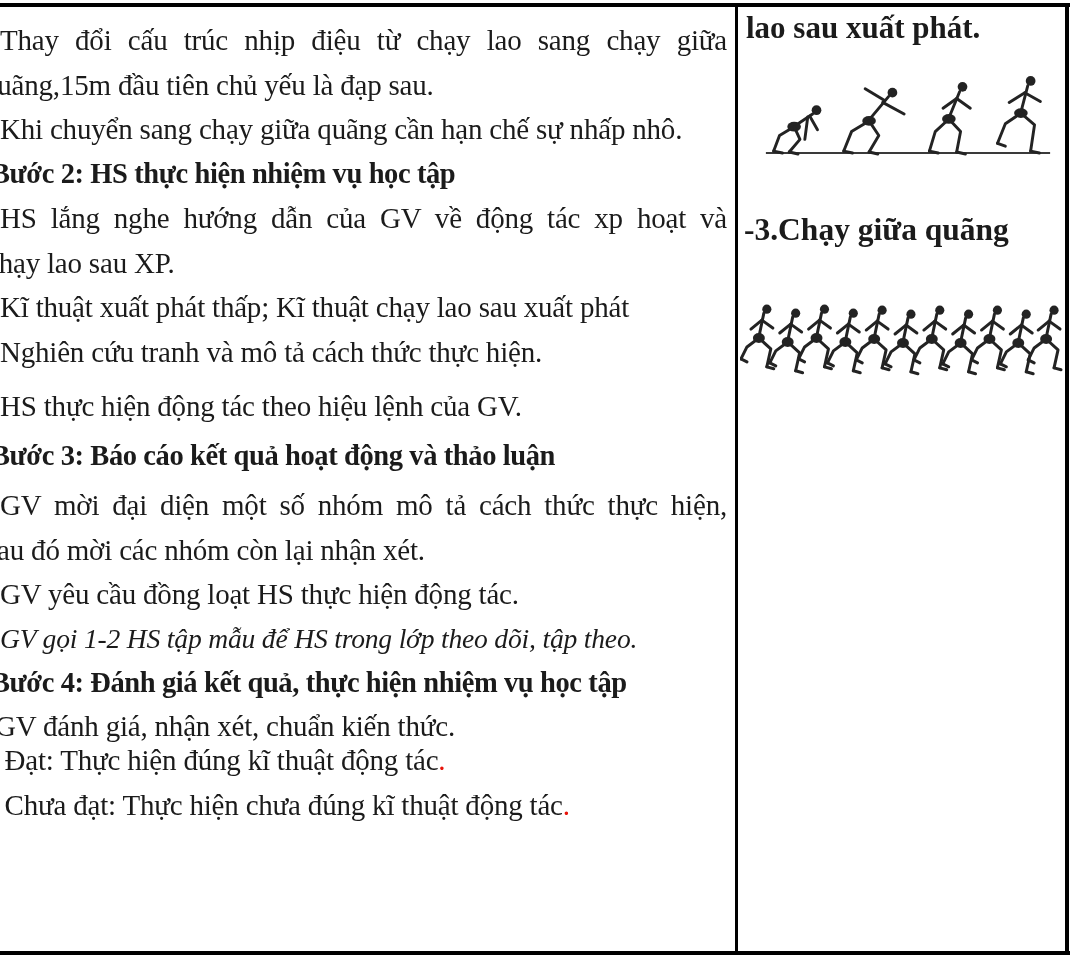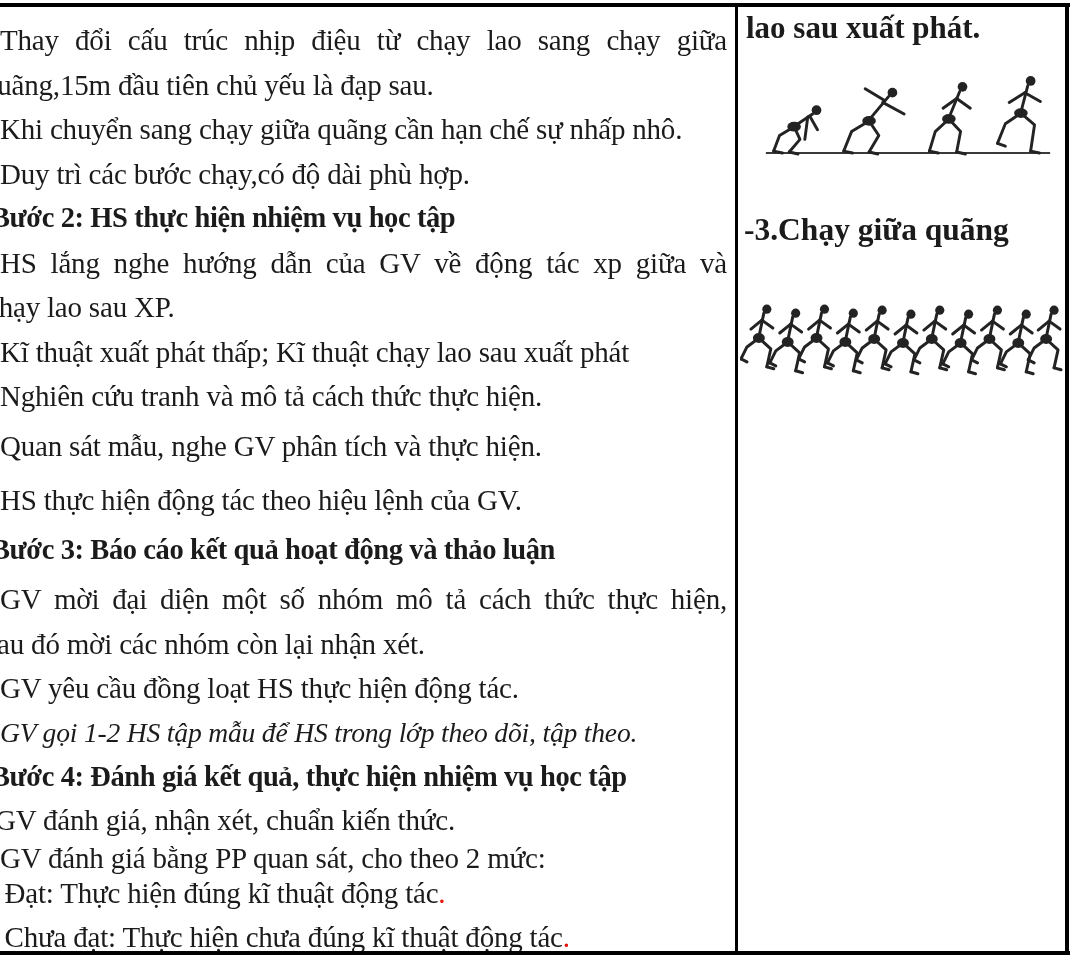--- a/index.html
+++ b/index.html
@@ -41,36 +41,33 @@
 
   <div class="rule rule-top"></div>
   <div class="rule rule-bottom"></div>
   <div class="rule rule-right"></div>
   <div class="rule rule-divider"></div>
 
   <div class="cell-left">
     <div class="line just">Thay đổi cấu trúc nhịp điệu từ chạy lao sang chạy giữa</div>
     <div class="line" style="margin-left:-17px">quãng,15m đầu tiên chủ yếu là đạp sau.</div>
     <div class="line">Khi chuyển sang chạy giữa quãng cần hạn chế sự nhấp nhô.</div>
-    <div class="line">Duy trì các bước chạy,có độ dài phù hợp.</div>
     <div class="line bold" style="margin-left:-9px">Bước 2: HS thực hiện nhiệm vụ học tập</div>
-    <div class="line just">HS lắng nghe hướng dẫn của GV về động tác xp giữa và</div>
+    <div class="line just">HS lắng nghe hướng dẫn của GV về động tác xp hoạt và</div>
     <div class="line" style="margin-left:-14px">chạy lao sau XP.</div>
     <div class="line">Kĩ thuật xuất phát thấp; Kĩ thuật chạy lao sau xuất phát</div>
     <div class="line">Nghiên cứu tranh và mô tả cách thức thực hiện.</div>
-    <div class="line" style="margin-top:5px">Quan sát mẫu, nghe GV phân tích và thực hiện.</div>
     <div class="line" style="margin-top:10px">HS thực hiện động tác theo hiệu lệnh của GV.</div>
     <div class="line bold" style="margin-top:5px;margin-left:-9px">Bước 3: Báo cáo kết quả hoạt động và thảo luận</div>
     <div class="line just" style="margin-top:5px">GV mời đại diện một số nhóm mô tả cách thức thực hiện,</div>
     <div class="line" style="margin-left:-14px">sau đó mời các nhóm còn lại nhận xét.</div>
     <div class="line">GV yêu cầu đồng loạt HS thực hiện động tác.</div>
     <div class="line sm">GV gọi 1-2 HS tập mẫu để HS trong lớp theo dõi, tập theo.</div>
     <div class="line bold" style="margin-left:-9px">Bước 4: Đánh giá kết quả, thực hiện nhiệm vụ học tập</div>
     <div class="line" style="margin-top:-2px;margin-left:-5px">GV đánh giá, nhận xét, chuẩn kiến thức.</div>
-    <div class="line" style="margin-top:-6px">GV đánh giá bằng PP quan sát, cho theo 2 mức:</div>
     <div class="line" style="margin-top:-10px;margin-left:-12px"><span>- Đạt: Thực hiện đúng kĩ thuật động tác</span><span class="rd">.</span></div>
     <div class="line" style="margin-left:-12px"><span>- Chưa đạt: Thực hiện chưa đúng kĩ thuật động tác</span><span class="rd">.</span></div>
   </div>
 
   <div class="cell-right">
     <div class="rhead rhead-top">lao sau xuất phát.</div>
 
     <svg class="fig fig-start" viewBox="0 0 300 94" aria-hidden="true">
       <line x1="4" y1="84" x2="296" y2="84" stroke="#3a3a3a" stroke-width="2"></line>
       <g stroke="#232323" stroke-width="3" fill="none" stroke-linecap="round" stroke-linejoin="round">

